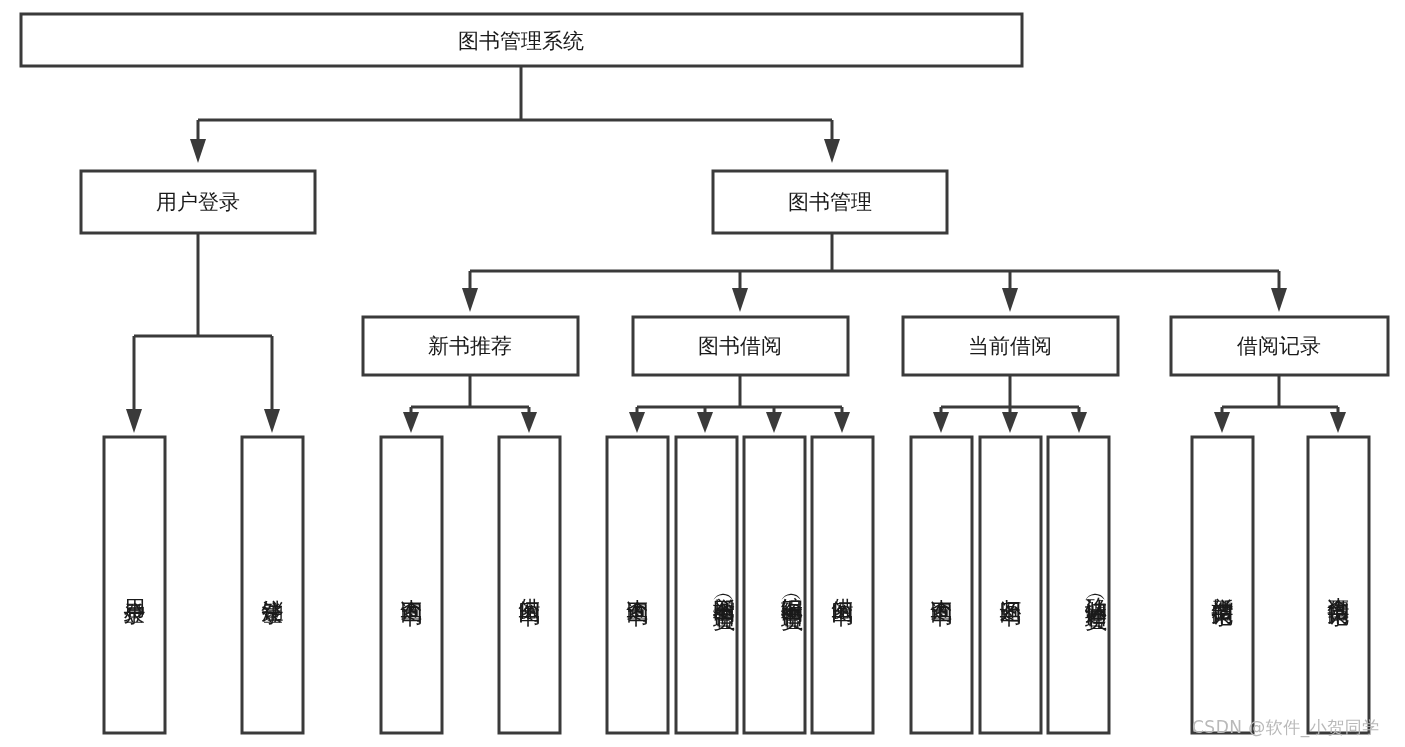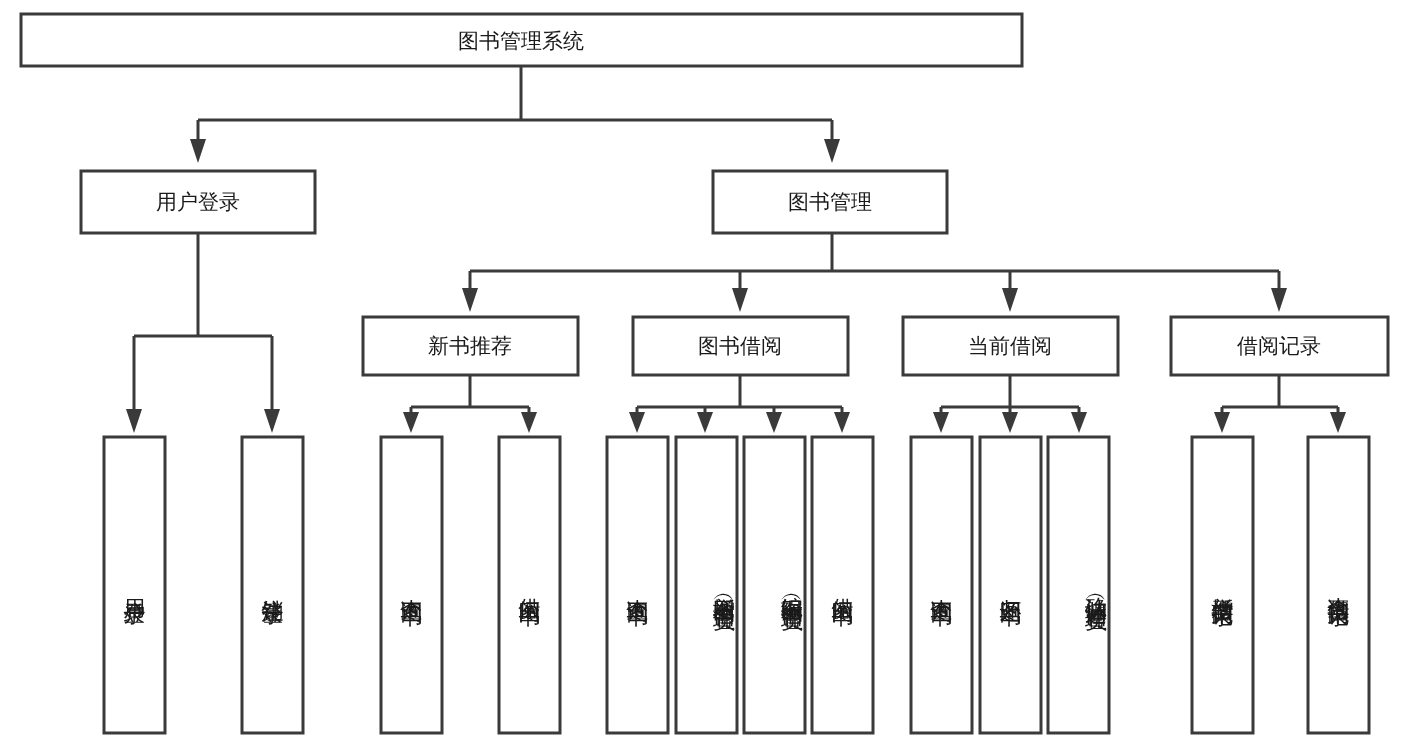--- a/index.html
+++ b/index.html
@@ -215,14 +215,15 @@
   <div class="leaf-label" style="left:744px; top:443px; width:61px; height:290px;">编辑图书（管理员）</div>
   <div class="leaf-label centered" style="left:812px; top:437px; width:61px; height:296px;">借阅图书</div>
 
   <div class="leaf-label centered" style="left:911px; top:437px; width:61px; height:296px;">查询图书</div>
   <div class="leaf-label centered" style="left:980px; top:437px; width:61px; height:296px;">归还图书</div>
   <div class="leaf-label" style="left:1048px; top:443px; width:61px; height:290px;">确认归还（管理员）</div>
 
   <div class="leaf-label centered" style="left:1192px; top:437px; width:61px; height:296px;">新增借阅记录</div>
   <div class="leaf-label centered" style="left:1308px; top:437px; width:61px; height:296px;">查询借阅记录</div>
 
+  <div class="watermark" style="left:1192px; top:716px;">CSDN @软件_小贺同学</div>
 
 </div>
 
 </body></html>

